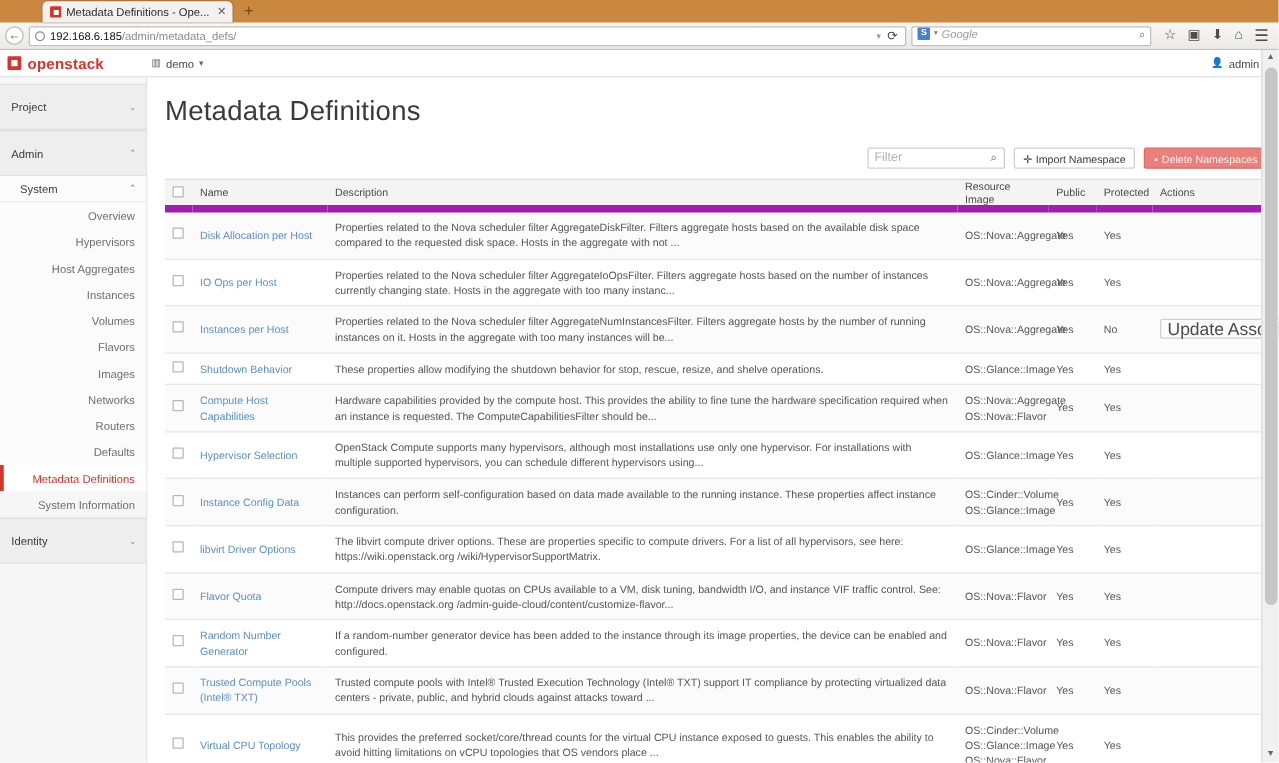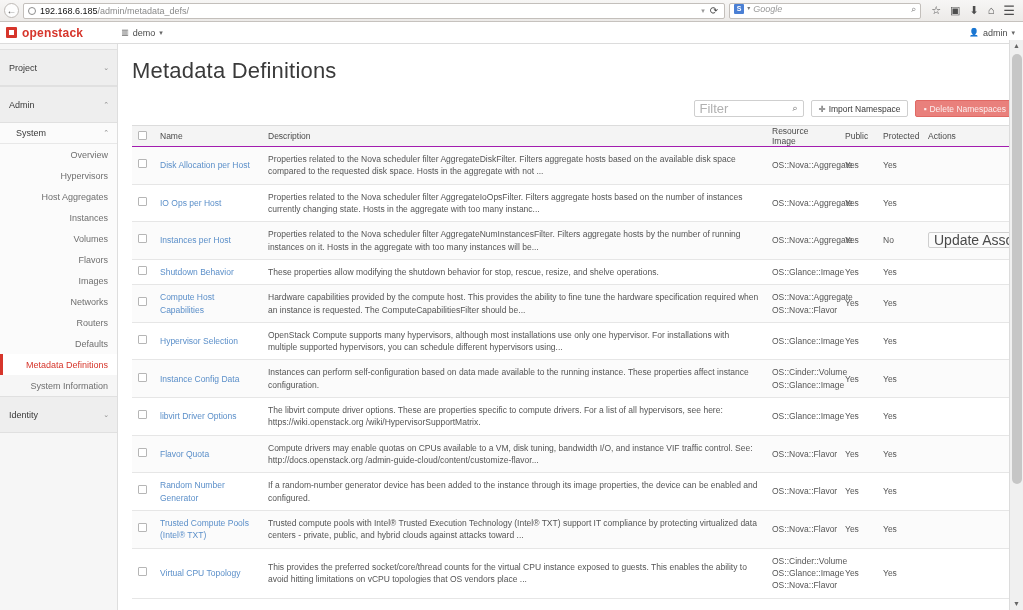--- a/index.html
+++ b/index.html
@@ -253,21 +253,21 @@
   .filter-box {
     width: 110px;
     height: 17px;
     border: 1px solid #cfcfcf;
     border-radius: 2px;
     background: #fff;
     display: flex;
     align-items: center;
     padding: 0 5px;
   }
-  .filter-ph { font-size: 13px; color: #b0b0b0; }
+  .filter-ph { font-size: 10px; color: #b0b0b0; }
   .filter-mag { margin-left: auto; font-size: 9px; color: #555; }
   .btn {
     height: 17px;
     border: 1px solid #cfcfcf;
     border-radius: 2px;
     background: #fff;
     font-size: 8.5px;
     color: #3a3a3a;
     display: flex;
     align-items: center;
@@ -284,21 +284,21 @@
   
   table.meta {
     width: 100%;
     border-collapse: collapse;
     table-layout: fixed;
     font-size: 8.5px;
   }
   table.meta thead th {
     background: #f4f4f4;
     border-top: 1px solid #dcdcdc;
-    border-bottom: 1px solid #a21caf;
+    border-bottom: 6px solid #a21caf;
     height: 20px;
     text-align: left;
     font-weight: normal;
     color: #4a4a4a;
     padding: 0 6px;
     vertical-align: middle;
   }
   table.meta tbody td {
     border-bottom: 1px solid #e6e6e6;
     padding: 6px;
@@ -379,20 +379,28 @@
     width: 10px; height: 430px;
     background: #c6c6c6;
     border-radius: 5px;
   }
 </style>
 </head>
 <body>
 
 <div class="browser">
 
+  <div class="tabstrip">
+    <div class="tab">
+      <span class="tab-favicon"></span>
+      <span class="tab-title">Metadata Definitions - Ope...</span>
+      <span class="tab-close">✕</span>
+    </div>
+    <div class="tab-new">+</div>
+  </div>
 
   <div class="navbar">
     <div class="nav-back">←</div>
     <div class="urlbar">
       <span class="url-globe"></span>
       <span class="url-text"><span>192.168.6.185</span><span class="path">/admin/metadata_defs/</span></span>
       <span class="url-right">
         <span class="url-caret">▾</span>
         <span class="url-reload">⟳</span>
       </span>

